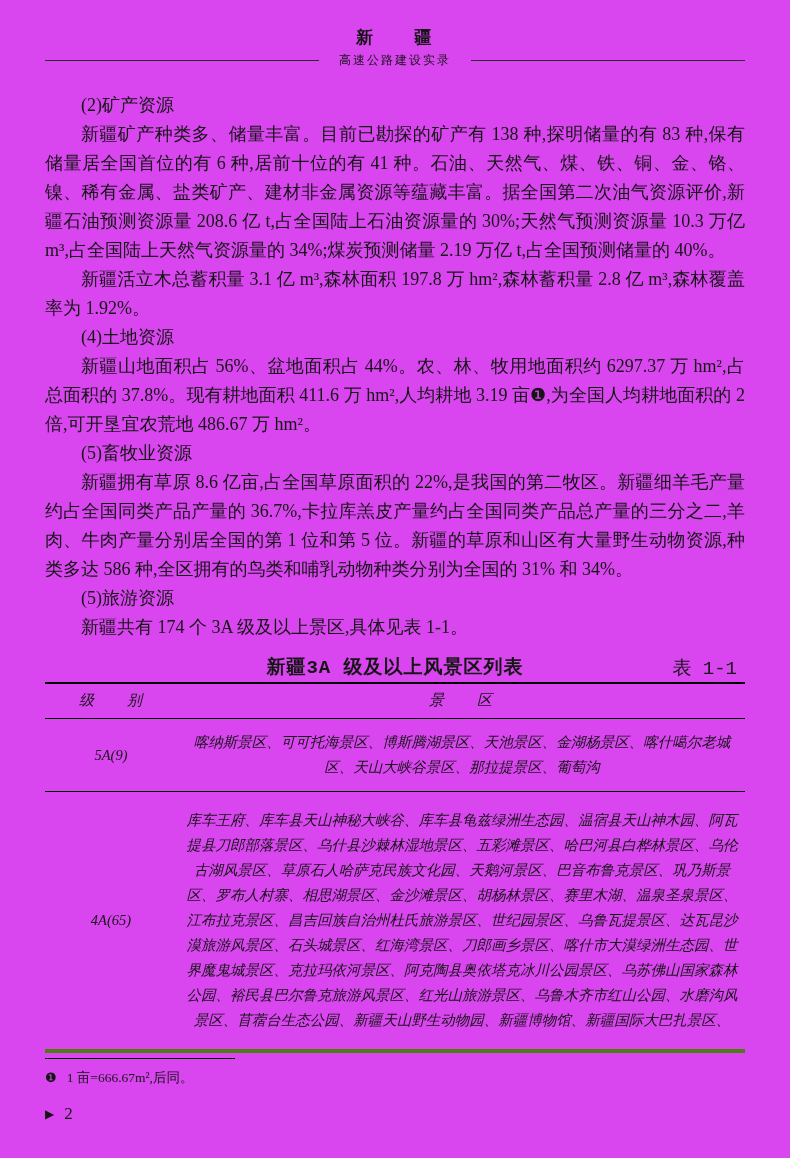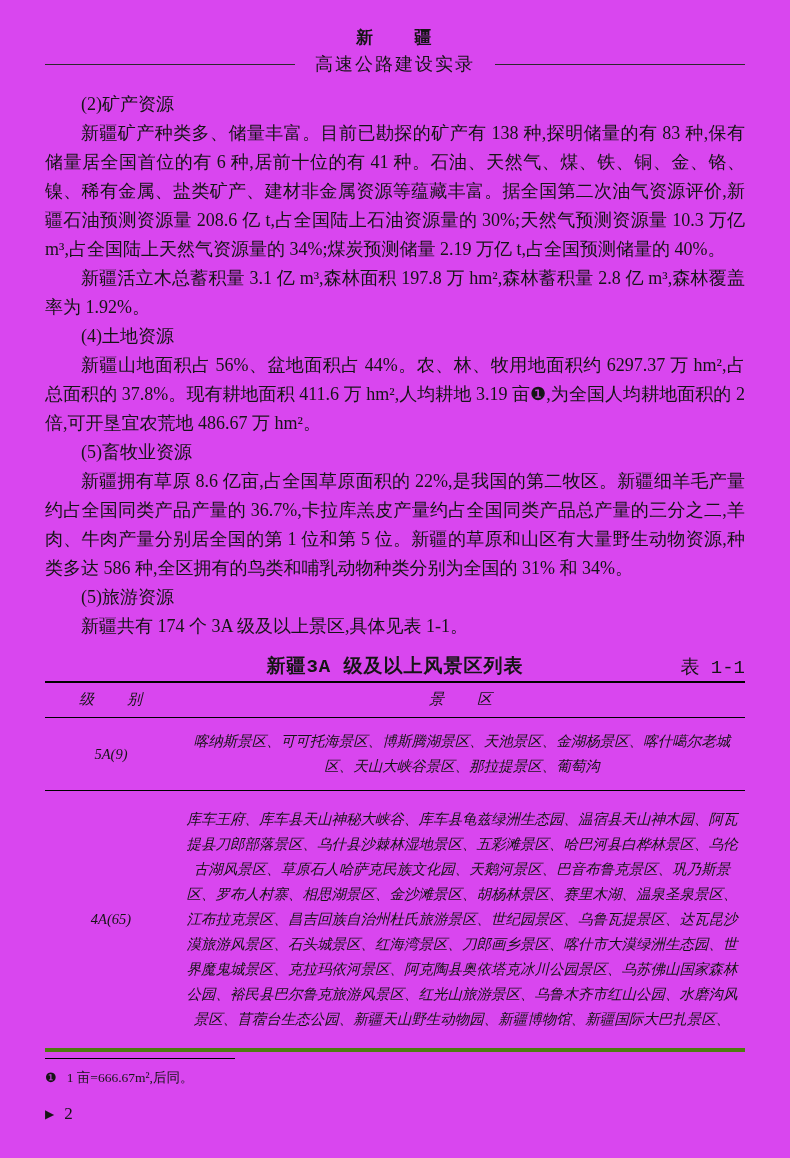--- a/index.html
+++ b/index.html
@@ -24,49 +24,49 @@
     font-size: 17px;
     letter-spacing: 0.15em;
   }
   .rh-sub-row {
     display: flex;
     align-items: center;
     margin-top: 3px;
   }
   .rule { flex: 1; border-top: 1.5px solid #2a2a2a; height: 0; }
   .rh-sub {
-    font-size: 18px;
+    font-size: 12px;
     padding: 0 20px;
     letter-spacing: 2px;
     white-space: nowrap;
   }
   
   .content {
-    margin-top: 14px;
+    margin-top: 22px;
     font-size: 18px;
     line-height: 29px;
     text-align: justify;
   }
   .para { margin: 0; text-indent: 2em; }
   
   .table-block { margin-top: 12px; }
   .table-caption-row {
     position: relative;
     font-size: 19px;
     height: 22px;
     font-family: Liberation Mono, monospace;
   }
   .table-caption {
     text-align: center;
     font-weight: bold;
     letter-spacing: 1px;
   }
   .table-ref {
     position: absolute;
-    right: 0; top: 1px;
+    right: 8px; top: 1px;
     font-weight: normal;
   }
   table.scenic {
     width: 100%;
     border-collapse: collapse;
     margin-top: 6px;
     border-top: 2px solid #000;
     border-bottom: 4px solid #4d7c0f;
     font-size: 14.5px;
     line-height: 25px;

